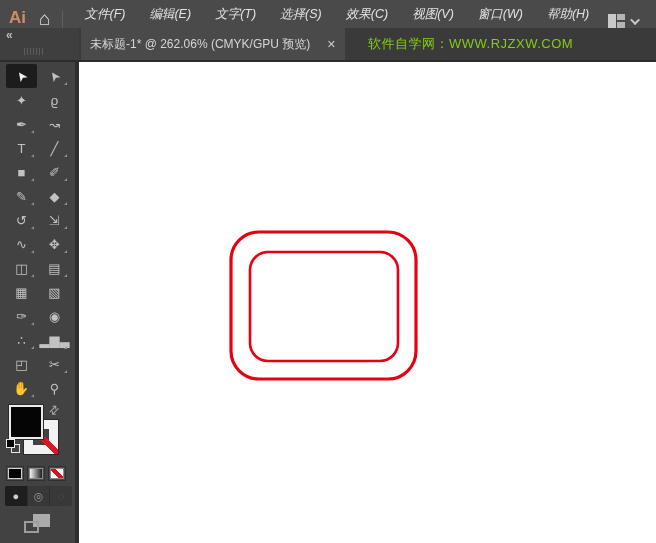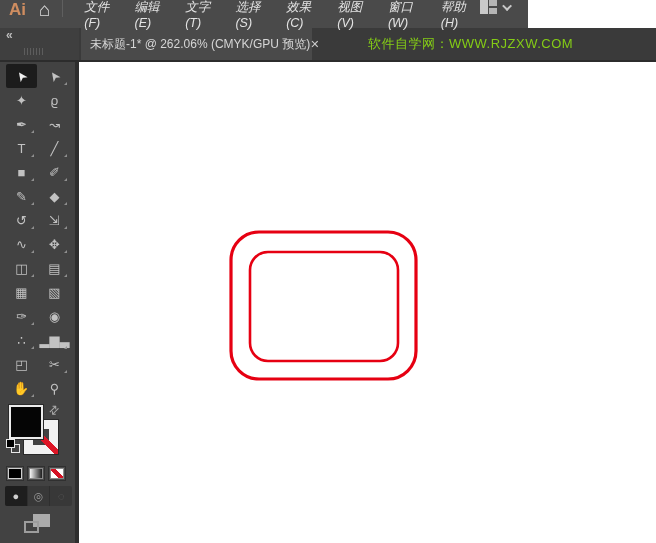--- a/index.html
+++ b/index.html
@@ -1,39 +1,39 @@
 <!DOCTYPE html>
 <html><head>
 <meta charset="utf-8">
 <style>
   * { margin:0; padding:0; box-sizing:border-box; }
   html,body { width:656px; height:543px; overflow:hidden; }
   body { position:relative; background:#fff; font-family:"Liberation Sans","DejaVu Sans",sans-serif; -webkit-font-smoothing:antialiased; }
 
   
-  #menubar { position:absolute; left:0; top:0; width:528px; height:28px; background:#4a4a4a; display:flex; align-items:flex-start; z-index:5; }
+  #menubar { position:absolute; left:0; top:0; width:656px; height:28px; background:#4a4a4a; display:flex; align-items:flex-end; z-index:5; }
   #ai-logo { font-weight:bold; font-size:17px; color:#cf8d60; margin-left:9px; letter-spacing:0; }
   #home-btn { color:#d9d9d9; font-size:19px; line-height:1; margin-left:13px; cursor:default; }
   .vsep { width:1px; height:17px; background:#5f5f5f; margin:0 9px 0 12px; }
   #menu-items { display:flex; align-items:center; height:100%;font-style:italic; }
   .menu-item { color:#e3e3e3; font-size:12.5px; padding:0 12px; height:100%; display:flex; align-items:center; cursor:default; }
   #menubar-right { margin-left:auto; display:flex; align-items:center; gap:8px; padding-right:16px; }
   #workspace-icon { position:relative; width:17px; height:14px; }
   #workspace-icon .wl { position:absolute; left:0; top:0; width:8px; height:14px; background:#c9c9c9; }
   #workspace-icon .wt { position:absolute; right:0; top:0; width:8px; height:6px; background:#b5b5b5; }
   #workspace-icon .wb { position:absolute; right:0; bottom:0; width:8px; height:6px; background:#b5b5b5; }
   #workspace-chevron { width:7px; height:7px; border-left:2px solid #c9c9c9; border-bottom:2px solid #c9c9c9; transform:rotate(-45deg) translateY(-2px); }
 
   
   #tabbar { position:absolute; left:0; top:28px; width:656px; height:34px; background:#3a3a3a; border-bottom:2px solid #2c2c2c; z-index:4; }
   #panel-header { position:absolute; left:0; top:0; width:79px; height:32px; background:#3f3f3f; }
   #collapse-btn { position:absolute; left:6px; top:0px; color:#bdbdbd; font-size:12px; font-weight:bold; letter-spacing:-1px; }
   #panel-grip { position:absolute; left:24px; top:20px; width:20px; height:7px;
     background:repeating-linear-gradient(90deg,#5d5d5d 0 1px,transparent 1px 3px); }
-  #doc-tab { position:absolute; left:81px; top:0; width:231px; height:32px; background:#4a4a4a; display:flex; align-items:center; }
+  #doc-tab { position:absolute; left:81px; top:0; width:264px; height:32px; background:#4a4a4a; display:flex; align-items:center; }
   #tab-title { color:#d6d6d6; font-size:12px; padding-left:9px; white-space:nowrap; }
   #tab-close { margin-left:auto; margin-right:9px; color:#cccccc; font-size:11px; cursor:default; }
   #watermark { position:absolute; left:368px; top:0; height:32px; display:flex; align-items:center; color:#84cc16; font-size:13px; letter-spacing:.5px; }
 
   
   #toolbar { position:absolute; left:0; top:62px; width:79px; height:481px; background:#424242; border-right:4px solid #2e2e2e; }
   #tools-grid { position:absolute; left:6px; top:2px; display:grid; grid-template-columns:31px 31px; grid-auto-rows:24px; column-gap:2px; }
   .tool { position:relative; display:flex; align-items:center; justify-content:center; color:#c2c2c2; cursor:default; }
   .tool .tg { display:inline-block; font-size:13px; line-height:1; }
   .tool.sel { background:#1c1c1c; border-radius:2px; color:#f2f2f2; }

